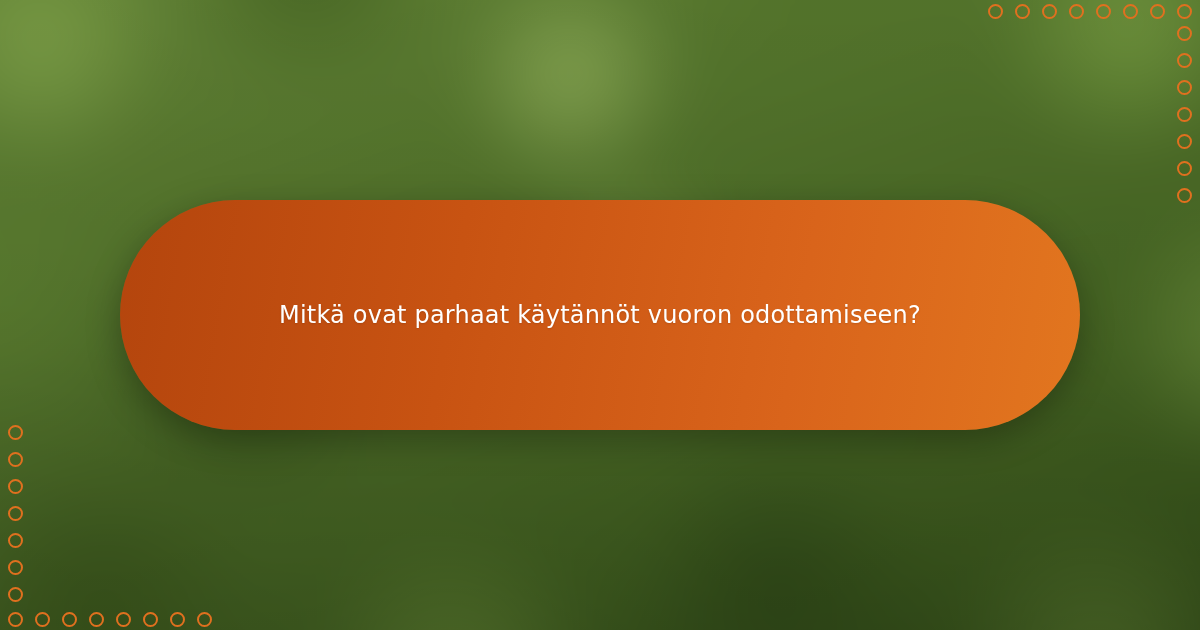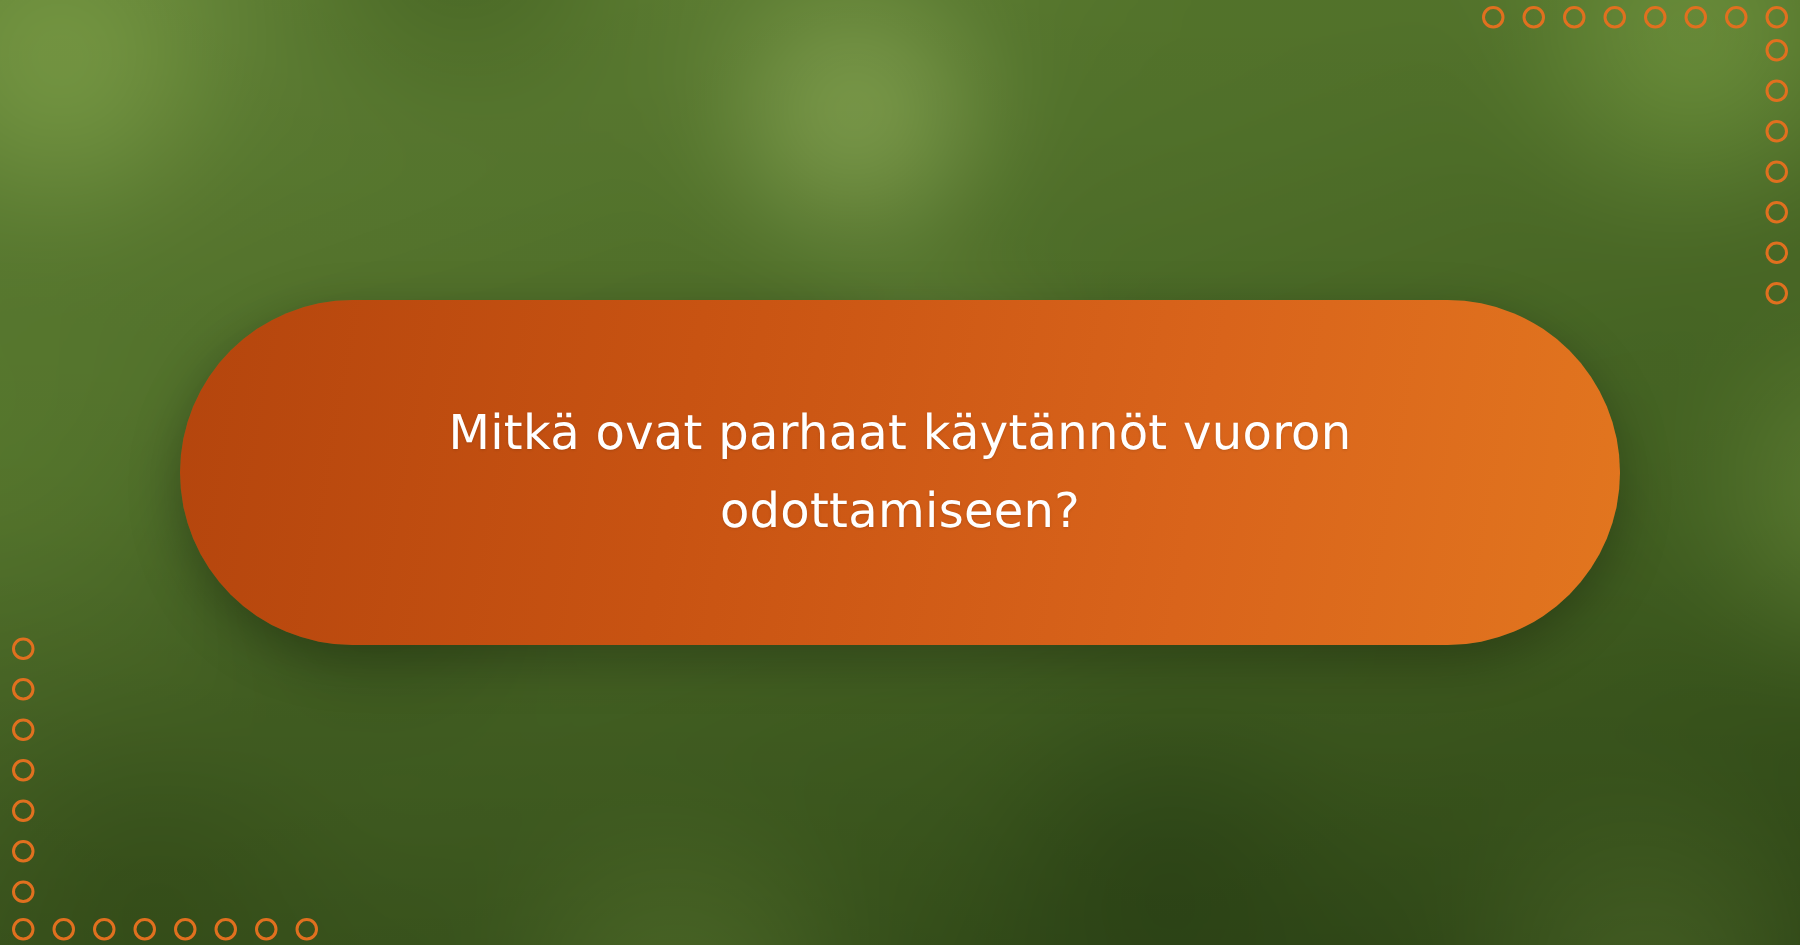--- a/index.html
+++ b/index.html
@@ -93,21 +93,21 @@
     background: linear-gradient(100deg, #b4450d 0%, #c85312 35%, #d9641b 70%, #e2761f 100%);
     box-shadow: 0 10px 34px rgba(0,0,0,0.28);
     display: flex;
     align-items: center;
     justify-content: center;
     box-sizing: border-box;
     padding: 0 90px;
   }
   #card-title {
     color: #ffffff;
-    font-size: 32px;
+    font-size: 24px;
     line-height: 1.62;
     font-weight: 400;
     text-align: center;
     letter-spacing: 0.2px;
     text-shadow: 0 1px 2px rgba(0,0,0,0.13);
     max-width: 700px;
   }
 </style>
 </head>
 <body>

